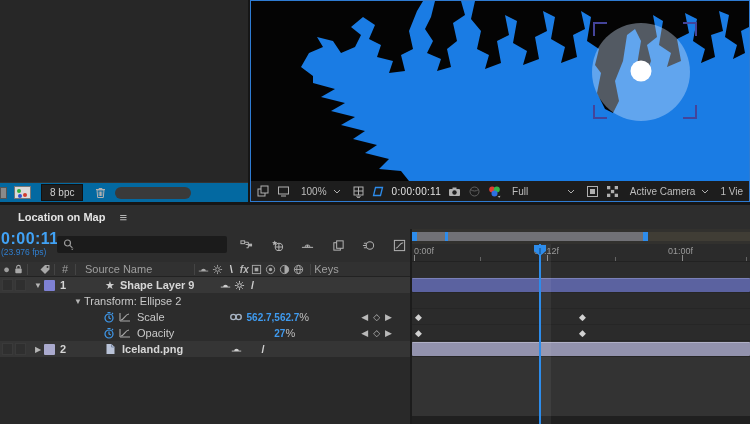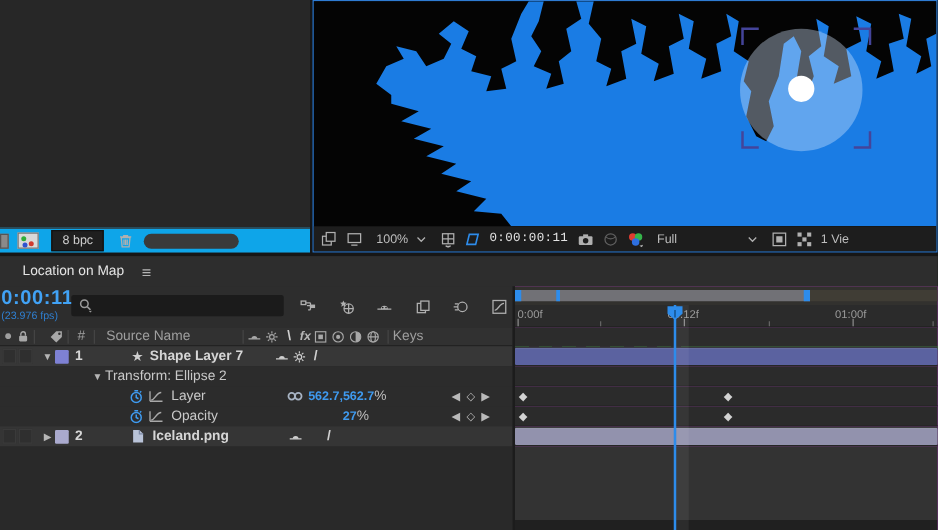--- a/index.html
+++ b/index.html
@@ -3,50 +3,50 @@
 <meta charset="utf-8">
 <style>
   * { margin:0; padding:0; box-sizing:border-box; }
   html,body { width:750px; height:424px; overflow:hidden; background:#161616;
               font-family:"Liberation Sans", sans-serif; }
   .app { position:absolute; inset:0; background:#161616; color:#c8c8c8; font-size:11px; }
 
   
   .project-panel { position:absolute; left:0; top:0; width:248px; height:202px; background:#272727; }
   .project-bottom { position:absolute; left:0; bottom:0; height:20px; width:100%;
-                    background:#0ea5e9; border-top:1px solid #333; display:flex; align-items:center; }
+                    background:#0369a1; border-top:1px solid #333; display:flex; align-items:center; }
   .pp-sliver { width:7px; height:12px; background:#8a8a8a; border:1px solid #555; margin-right:7px; }
   .pp-flow { width:17px; height:13px; background:#d9d9d9; border:1px solid #777; position:relative; margin-right:10px; }
   .pp-flow i { position:absolute; width:4px; height:4px; border-radius:50%; }
   .pp-flow i:nth-child(1){ background:#2fae3a; left:2px; top:2px; }
   .pp-flow i:nth-child(2){ background:#d03a2f; left:8px; top:6px; }
   .pp-flow i:nth-child(3){ background:#2f53d0; left:3px; top:7px; }
   .pp-bpc { background:#1f1f1f; border:1px solid #111; color:#cfcfcf; font-size:10px;
             padding:2px 8px; margin-right:11px; }
   .pp-pill { width:76px; height:12px; border-radius:6px; background:#3a3a3a; margin-left:8px; }
 
   
   .viewer-panel { position:absolute; left:250px; top:0; width:500px; height:202px;
                   border:1px solid #2e7bd2; background:#000; }
   .comp-view { position:absolute; left:0; top:0; width:498px; height:180px; display:block; }
   .viewer-toolbar { position:absolute; left:0; bottom:0; width:498px; height:20px; background:#1d1d1d;
                     display:flex; align-items:center; gap:7px; padding:0 6px; color:#bdbdbd;
                     font-size:10px; white-space:nowrap; overflow:hidden; }
   .vtb-group { display:flex; align-items:center; gap:3px; }
   .vtb-dd { display:flex; align-items:center; gap:6px; padding:2px 4px; }
   .chev { width:8px; height:5px; }
-  .tc-white { color:#e3e3e3; letter-spacing:.3px;font-family:Liberation Mono, monospace; }
+  .tc-white { color:#e3e3e3; letter-spacing:.3px; }
   .ic { width:13px; height:13px; flex:none; }
   .dim { opacity:.45; }
 
   
   .timeline { position:absolute; left:0; top:205px; width:750px; height:219px; background:#2d2d2d; }
   .tabbar { position:absolute; left:0; top:0; width:100%; height:24px; background:#2d2d2d;
             display:flex; align-items:center; padding-left:18px; gap:14px; }
-  .tab-label { color:#e4e4e4; font-size:11px; font-weight:normal; }
+  .tab-label { color:#e4e4e4; font-size:11px; font-weight:bold; }
   .tab-menu { color:#b5b5b5; font-size:13px; }
 
   .tl-controls { position:absolute; left:0; top:24px; width:410px; height:33px; }
   .big-tc { position:absolute; left:1px; top:1px; color:#41a2f5; font-size:16px; font-weight:bold; letter-spacing:.5px; }
   .fps { position:absolute; left:1px; top:18px; color:#2f7fd0; font-size:8.5px;text-align:center; }
   .search-box { position:absolute; left:57px; top:7px; width:170px; height:17px; background:#1b1b1b;
                 border-radius:2px; display:flex; align-items:center; padding-left:5px; gap:2px; }
   .tl-toolbar { position:absolute; left:238px; top:7px; width:170px; height:18px;
                 display:flex; align-items:center; justify-content:space-between; padding:0 2px; }
 
@@ -204,20 +204,26 @@
           <rect x="1.5" y="1.5" width="10" height="10"></rect>
           <rect x="4" y="4" width="5" height="5" fill="#b0b0b0" stroke="none"></rect>
         </svg>
       <svg class="ic" viewBox="0 0 13 13" fill="#b0b0b0">
           <rect x="1" y="1" width="3.3" height="3.3"></rect>
           <rect x="8.7" y="1" width="3.3" height="3.3"></rect>
           <rect x="4.9" y="4.9" width="3.3" height="3.3"></rect>
           <rect x="1" y="8.7" width="3.3" height="3.3"></rect>
           <rect x="8.7" y="8.7" width="3.3" height="3.3"></rect>
         </svg>
+      <span class="vtb-dd" style="width:108px; justify-content:space-between;">
+        <span>Active Camera</span>
+        <svg class="chev" viewBox="0 0 8 5">
+            <path d="M1 1l3 3 3-3" fill="none" stroke="#b0b0b0"></path>
+          </svg>
+      </span>
       <span>1 Vie</span>
     </div>
   </div>
 
   <div class="timeline">
 
     <div class="tabbar">
       <span class="tab-label">Location on Map</span>
       <span class="tab-menu">≡</span>
     </div>
@@ -313,21 +319,21 @@
         <span>Keys</span>
       </div>
 
       <div class="hrow row-l1">
         <span class="av-cell"></span>
         <span class="av-cell"></span>
         <span class="exp" style="margin-left:6px">▼</span>
         <span class="label-sq" style="background:#7e81d4"></span>
         <span class="cell lname" style="width:16px">1</span>
         <span class="glyph-star" style="margin-left:34px">★</span>
-        <span class="lname" style="margin-left:5px">Shape Layer 7</span>
+        <span class="lname" style="margin-left:5px">Shape Layer 9</span>
         <svg class="ic" style="width:11px;height:11px;margin-left:26px" viewBox="0 0 14 14" fill="none" stroke="#cfcfcf" stroke-width="1.1">
             <path d="M1 9h12"></path>
             <path d="M4 9a3 3 0 016 0" fill="#cfcfcf" stroke="none"></path>
           </svg>
         <svg class="ic" style="width:11px;height:11px;margin-left:3px" viewBox="0 0 12 12" fill="none" stroke="#cfcfcf" stroke-width="1">
             <circle cx="6" cy="6" r="2"></circle>
             <path d="M6 1v2M6 9v2M1 6h2M9 6h2M2.5 2.5l1.4 1.4M8.1 8.1l1.4 1.4M9.5 2.5L8.1 3.9M3.9 8.1L2.5 9.5"></path>
           </svg>
         <span class="cell qual" style="width:14px">/</span>
       </div>
@@ -340,21 +346,21 @@
       <div class="hrow row-sc">
         <svg class="ic" style="width:12px;height:12px;margin-left:103px" viewBox="0 0 12 12" fill="none" stroke="#3f9bf0" stroke-width="1.2">
             <circle cx="6" cy="7" r="4"></circle>
             <path d="M6 4.5V7l1.8 1"></path>
             <path d="M4.5 1.5h3M9 3l1-1"></path>
           </svg>
         <svg class="ic" style="width:12px;height:12px;margin-left:4px" viewBox="0 0 12 12" fill="none" stroke="#a8a8a8" stroke-width="1.1">
             <path d="M1 10V2M1 10h10"></path>
             <path d="M2 9c3 0 4-6 8-6"></path>
           </svg>
-        <span class="pname" style="margin-left:6px">Layer</span>
+        <span class="pname" style="margin-left:6px">Scale</span>
         <svg class="ic" style="width:14px;height:10px;margin-left:64px" viewBox="0 0 16 10" fill="none" stroke="#a8b4c4" stroke-width="1.6">
             <circle cx="5" cy="5" r="3"></circle>
             <circle cx="11" cy="5" r="3"></circle>
           </svg>
         <span class="val-blue" style="margin-left:4px">562.7,562.7</span>
           <span class="val-unit">%</span>
         <span class="keynav">
           <span>◀</span>
           <span>◇</span>
           <span>▶</span>

